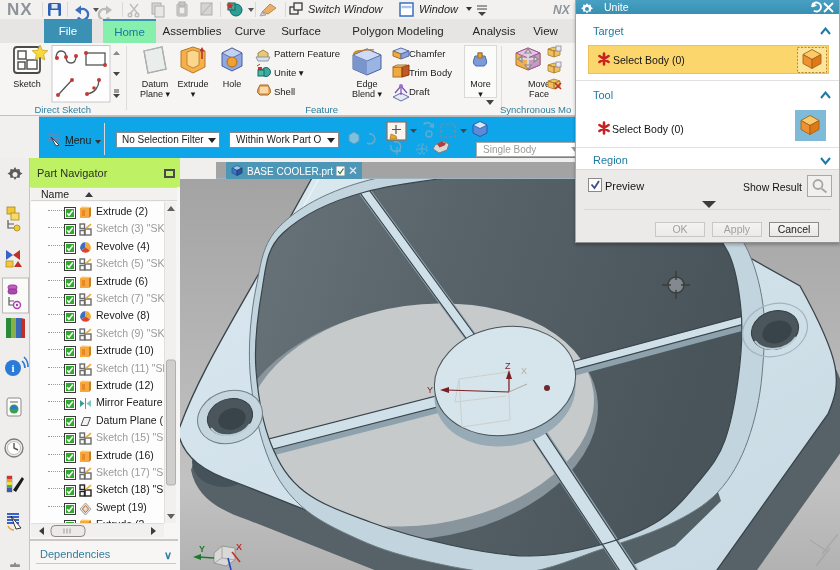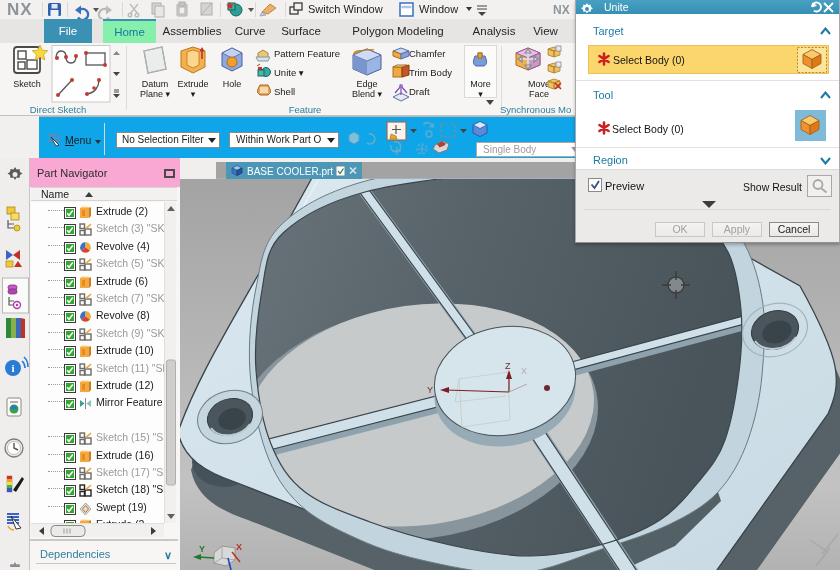--- a/index.html
+++ b/index.html
@@ -3,39 +3,39 @@
 <meta charset="utf-8">
 <style>
 * { margin:0; padding:0; box-sizing:border-box; }
 html,body { width:840px; height:570px; overflow:hidden; font-family:"Liberation Sans", sans-serif; }
 #app { position:relative; width:840px; height:570px; background:#f1f0ef; }
 .abs { position:absolute; }
 
 #topbar { left:0; top:0; width:840px; height:19px; background:#f2f1f0; }
 #nxlogo { left:7px; top:0px; font-size:17px; font-weight:bold; color:#8d959b; letter-spacing:1px; }
 .tsep { top:2px; width:1px; height:15px; background:#d9d8d7; }
-.ttxt { top:3px; font-size:11px; color:#1e1e1e; }
+.ttxt { top:3px; font-size:11px; color:#1e1e1e;font-style:italic; }
 
 #tabrow { left:0; top:19px; width:840px; height:24px; background:#e6e5e4; }
 .rtab { top:0; height:24px; font-size:11.5px; color:#262626; text-align:center; line-height:24px;margin-left:44px; }
 #tab-file { left:0; width:48px; background:#3b91b4; color:#fff; }
 #tab-home { left:59px; width:53px; background:#86efac; color:#16789f; border-top:2px solid #3b91b4; line-height:22px; }
 
 #ribbon { left:0; top:43px; width:840px; height:73px; background:#f6f5f4; border-bottom:1px solid #c2c1c0; }
 .rlbl { font-size:9px; color:#1a1a1a; text-align:center; }
-.rgrp { font-size:9.5px; color:#2e7f9e; text-align:center; }
+.rgrp { font-size:9.5px; color:#2e7f9e; text-align:right; }
 .rsep { top:3px; width:1px; height:64px; background:#dddcdb; }
 
 #selbar { left:0; top:116px; width:840px; height:42px; background:#0ea5e9; border-top:1px solid #b9b8b7;margin-left:39px; }
 .combo { position:absolute; background:#fff; border:1px solid #8a8a8a; font-size:10px; color:#1c1c1c; }
 
 #sidebar { left:0; top:158px; width:30px; height:412px; background:#efeeed; border-right:1px solid #c6c5c4; }
 
 #nav { left:30px; top:158px; width:150px; height:412px; background:#f7f6f5; }
-#navhead { left:0; top:0; width:150px; height:29px; background:#f9a8d4; }
+#navhead { left:0; top:0; width:150px; height:29px; background:#bef264; }
 #treehdr { left:1px; top:29px; width:146px; height:14px; background:#f2f1f0; border-top:1px solid #d6d5d4; border-bottom:1px solid #d6d5d4; }
 #tree { left:1px; top:44px; width:133px; height:321px; background:#fdfdfd; overflow:hidden; }
 .trow { position:absolute; left:0; width:133px; height:18px; }
 .trow .dots { position:absolute; left:17px; top:8px; width:16px; border-top:1px dotted #9a9a9a; }
 .trow .txt { position:absolute; left:65px; top:3px; font-size:10.5px; color:#1a1a1a; white-space:nowrap; }
 .trow .txt.g { color:#9b9a99; }
 .cb { position:absolute; left:33px; top:3px; width:12px; height:12px; }
 .ticon { position:absolute; left:48px; top:3px; width:13px; height:13px; }
 
 #viewport { left:180px; top:158px; width:660px; height:412px; background:#f0efee; }
@@ -514,20 +514,32 @@
               <rect x="0.5" y="0.5" width="11" height="11" fill="#fff" stroke="#3a3a3a" stroke-width="1"></rect>
               <rect x="2" y="2" width="8" height="8" fill="#2faa2f"></rect>
               <path d="M3.2 6.2 L5 8.2 L8.8 3.6" fill="none" stroke="#fff" stroke-width="1.6"></path>
             </svg></div>
           <div class="ticon"><svg width="13" height="13" viewBox="0 0 13 13">
               <path d="M1 3 L5.5 6.5 L1 10 Z" fill="#3f9f94"></path>
               <path d="M12 3 L7.5 6.5 L12 10 Z" fill="#7fc4bc"></path>
               <rect x="6" y="1" width="1" height="11" fill="#888"></rect>
             </svg></div>
           <div class="txt">Mirror Feature</div>
+        </div>
+<div class="trow" style="top:208.8px">
+          <div class="dots"></div>
+          <div class="cb"><svg width="12" height="12" viewBox="0 0 12 12">
+              <rect x="0.5" y="0.5" width="11" height="11" fill="#fff" stroke="#3a3a3a" stroke-width="1"></rect>
+              <rect x="2" y="2" width="8" height="8" fill="#2faa2f"></rect>
+              <path d="M3.2 6.2 L5 8.2 L8.8 3.6" fill="none" stroke="#fff" stroke-width="1.6"></path>
+            </svg></div>
+          <div class="ticon"><svg width="13" height="13" viewBox="0 0 13 13">
+              <path d="M2 10.5 L5 2.5 L11.5 2.5 L8.5 10.5 Z" fill="#f2f2f0" stroke="#555" stroke-width="1"></path>
+            </svg></div>
+          <div class="txt">Datum Plane (</div>
         </div>
 <div class="trow" style="top:226.2px">
           <div class="dots"></div>
           <div class="cb"><svg width="12" height="12" viewBox="0 0 12 12">
               <rect x="0.5" y="0.5" width="11" height="11" fill="#fff" stroke="#3a3a3a" stroke-width="1"></rect>
               <rect x="2" y="2" width="8" height="8" fill="#2faa2f"></rect>
               <path d="M3.2 6.2 L5 8.2 L8.8 3.6" fill="none" stroke="#fff" stroke-width="1.6"></path>
             </svg></div>
           <div class="ticon"><svg width="13" height="13" viewBox="0 0 13 13">
               <rect x="1" y="1" width="4.5" height="4.5" fill="none" stroke="#6b6b6b" stroke-width="1.4"></rect>

